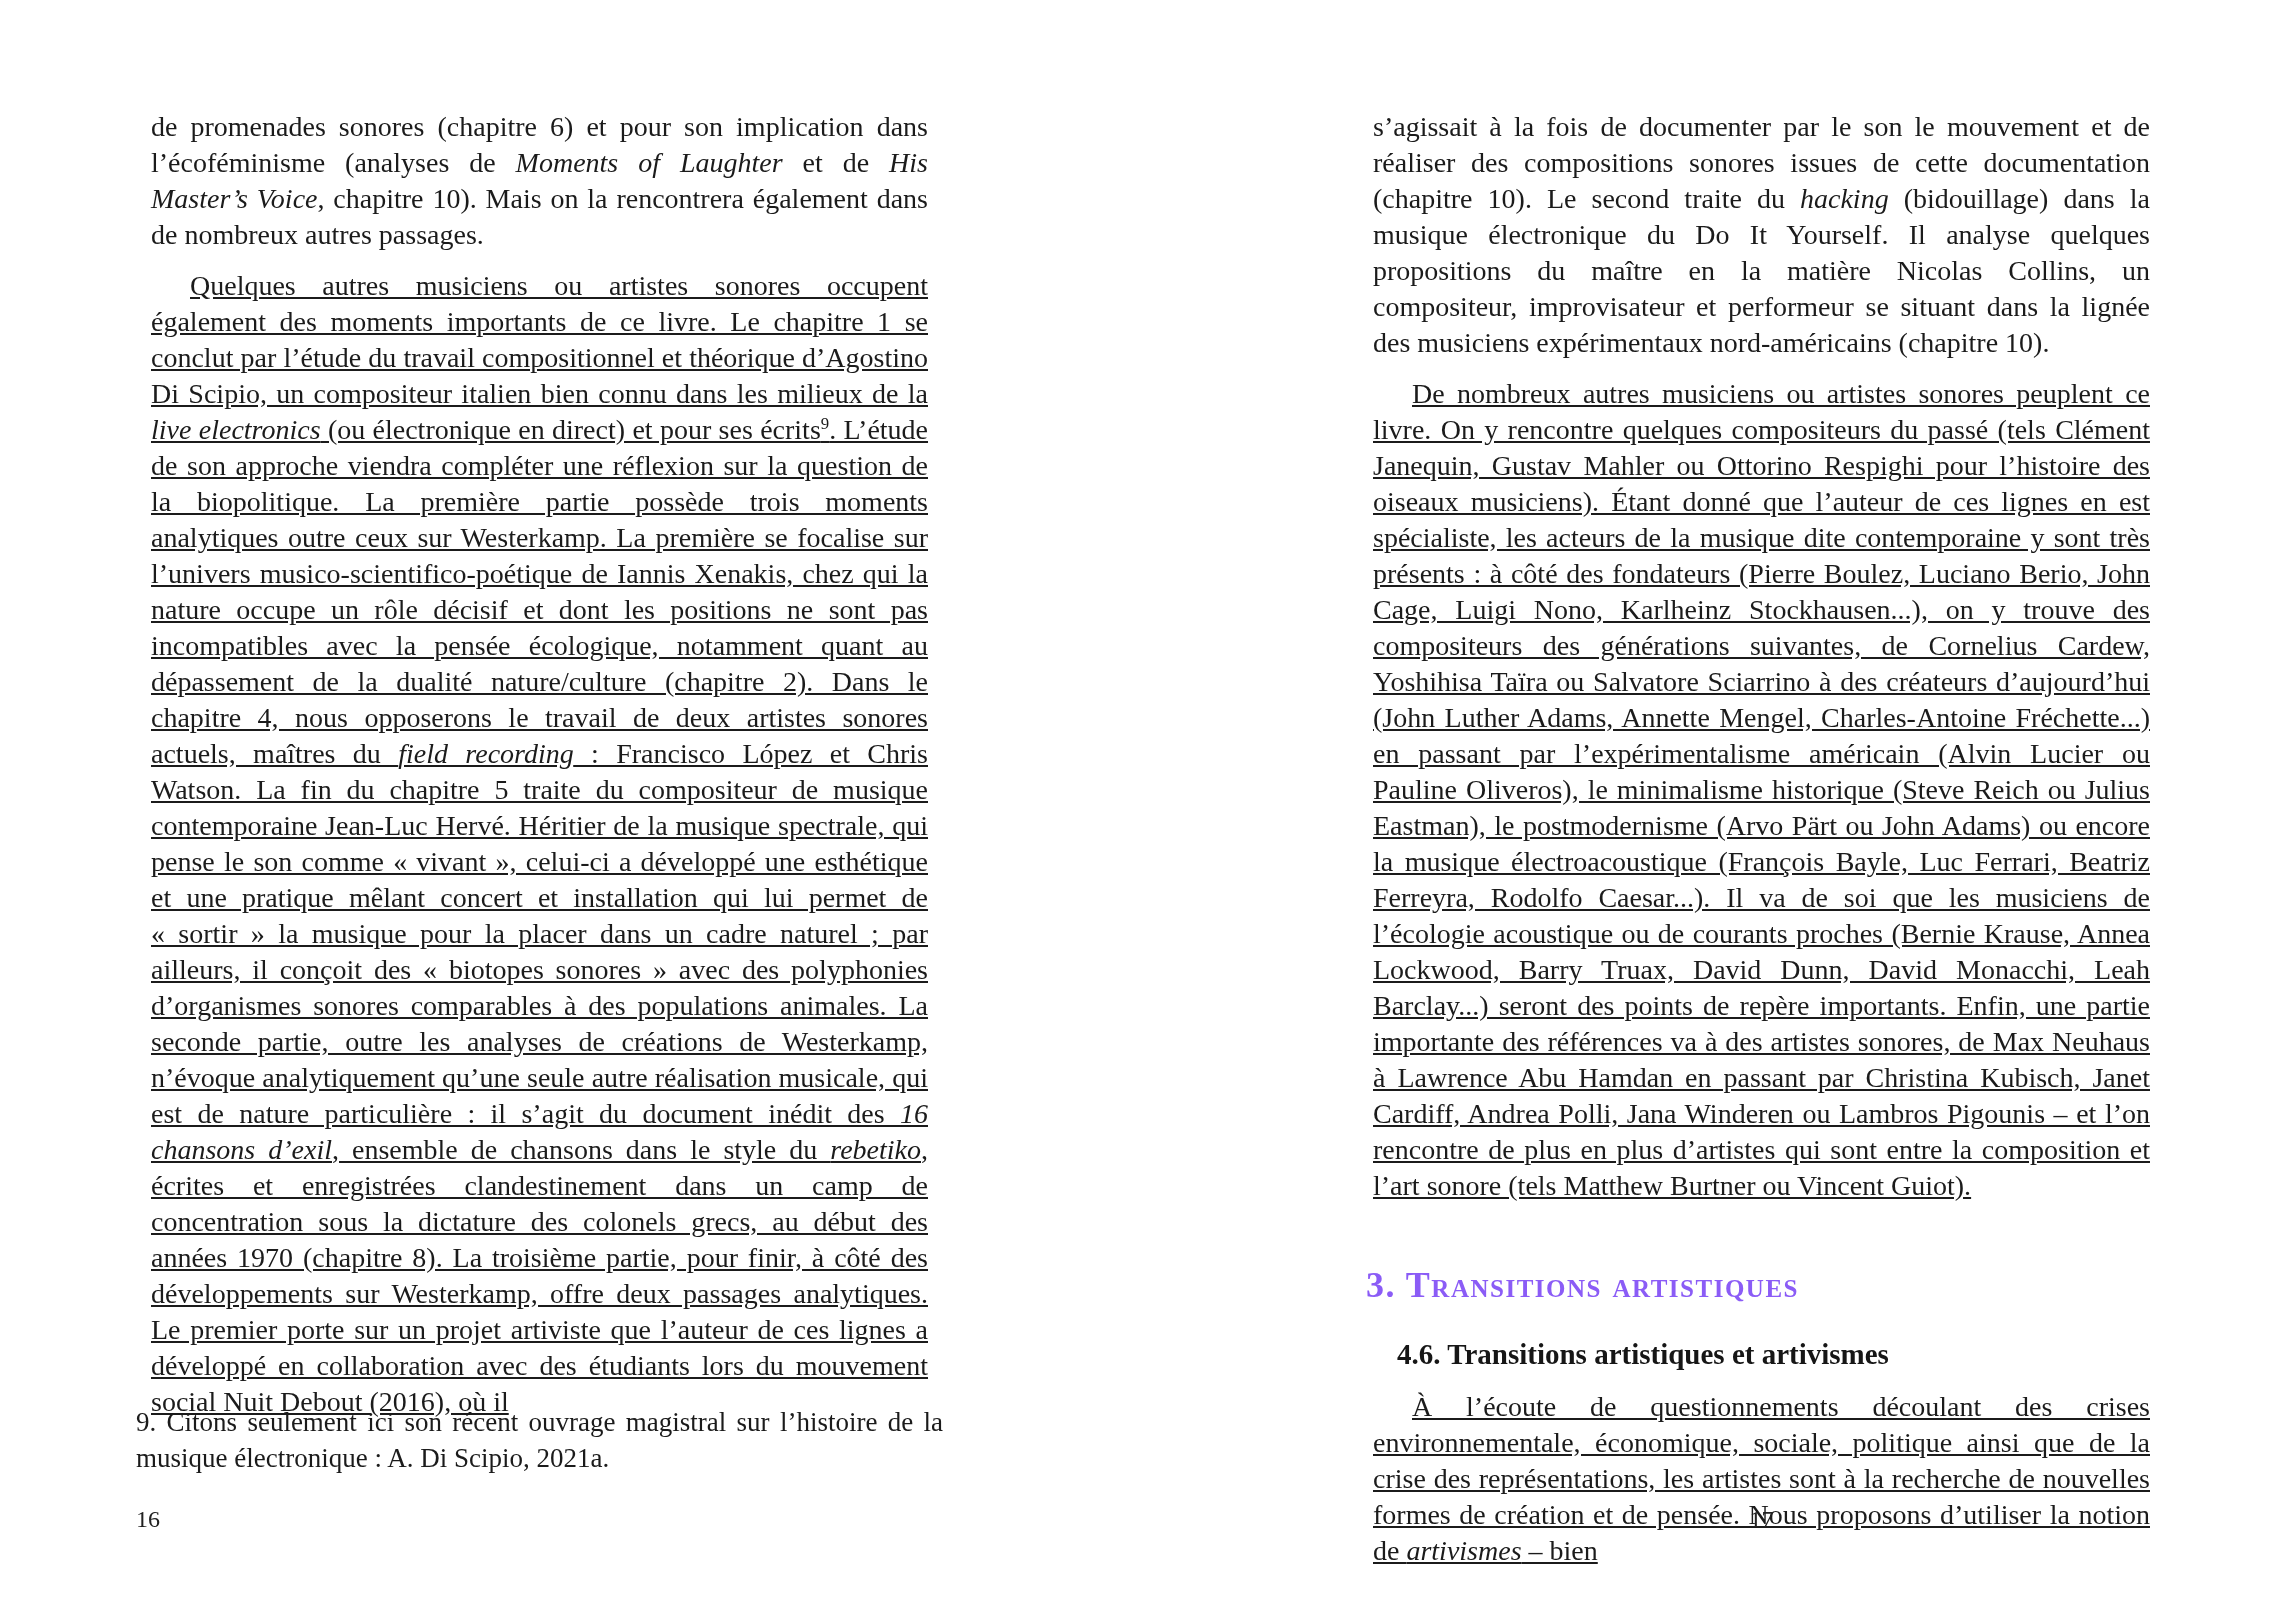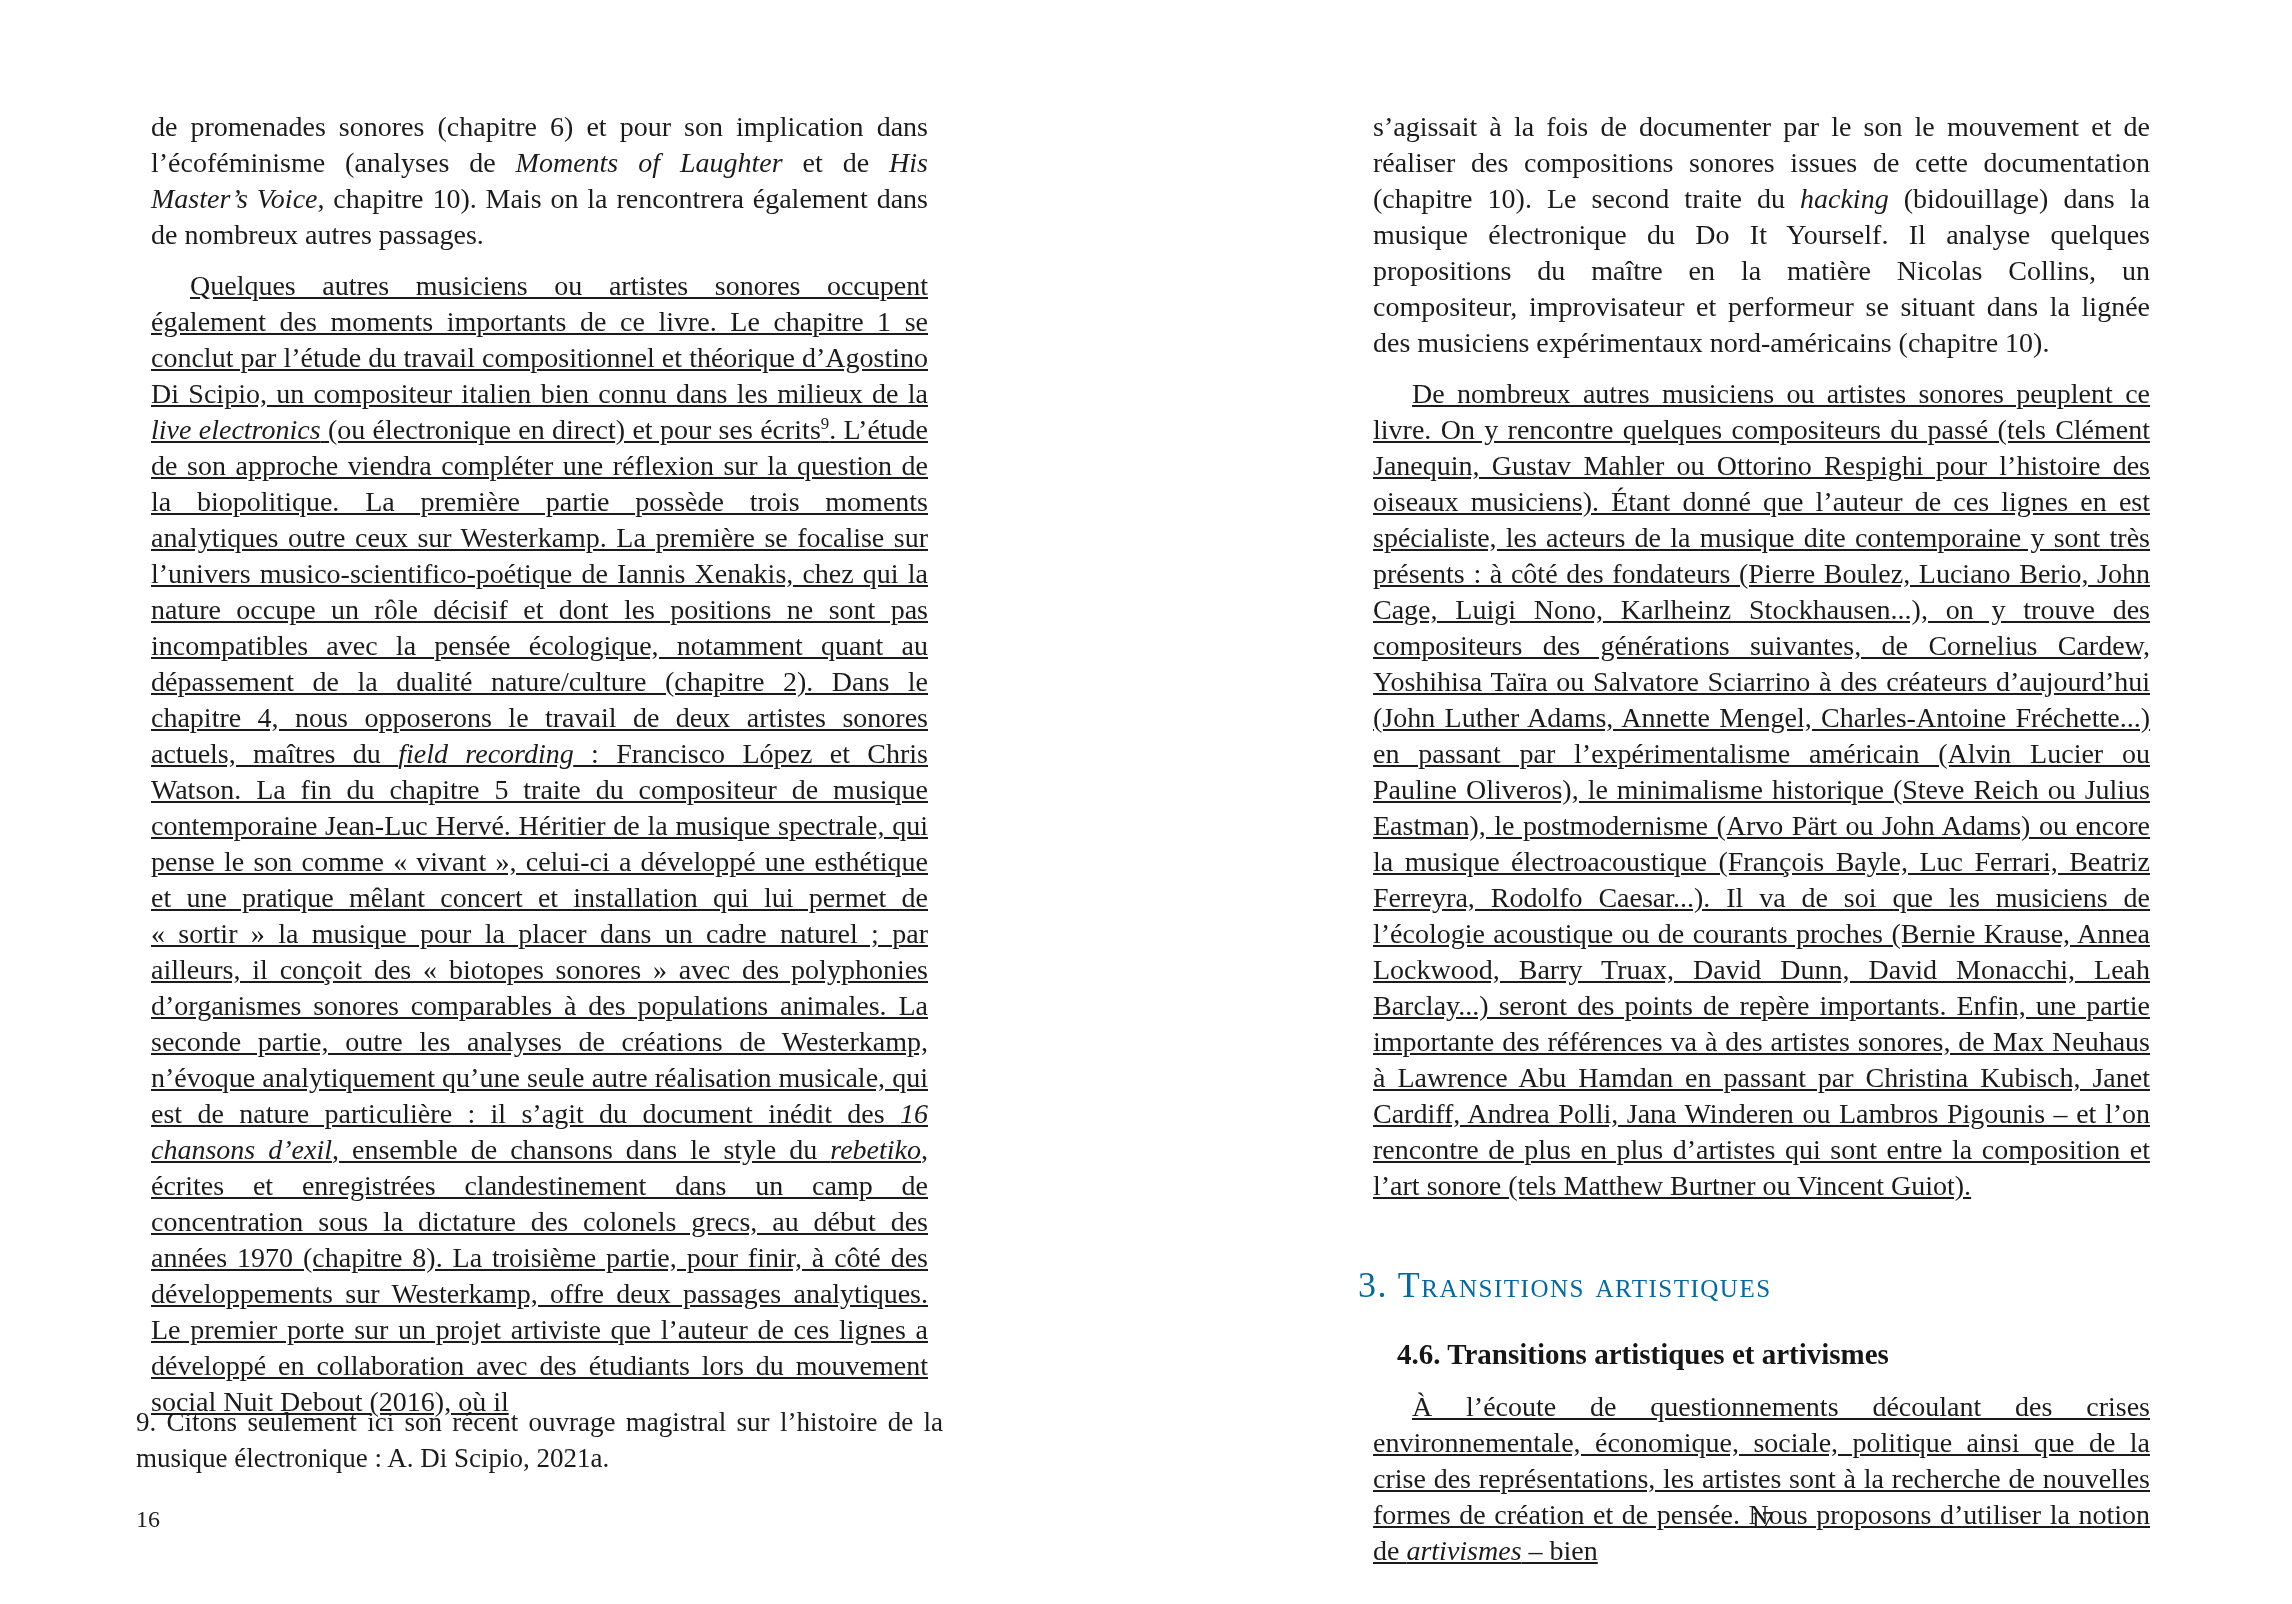--- a/index.html
+++ b/index.html
@@ -27,28 +27,28 @@
   #left-column  { left: 136px;  top: 94px; }
   #right-column { left: 1358px; top: 94px; }
 
   .text-column p {
     margin: 15px;
     padding: 0;
   }
   .text-column p.indent { text-indent: 39px; text-decoration: underline; }
 
   .text-column h2 {
-    margin: 61px 0 29px 0;
+    margin: 61px 0 29px 8px;
     font-size: 36px;
     line-height: 41px;
-    font-weight: 400;
+    font-weight: 700;
     font-variant: small-caps;
     letter-spacing: 1.5px;
     text-align: left;
-    color: #0369a1;
+    color: #8b5cf6;
   }
   .text-column h3 {
     margin: 0;
     font-size: 29px;
     line-height: 39px;
     font-weight: 700;
     text-indent: 39px;
     text-align: left;
     color: #161616;
   }

